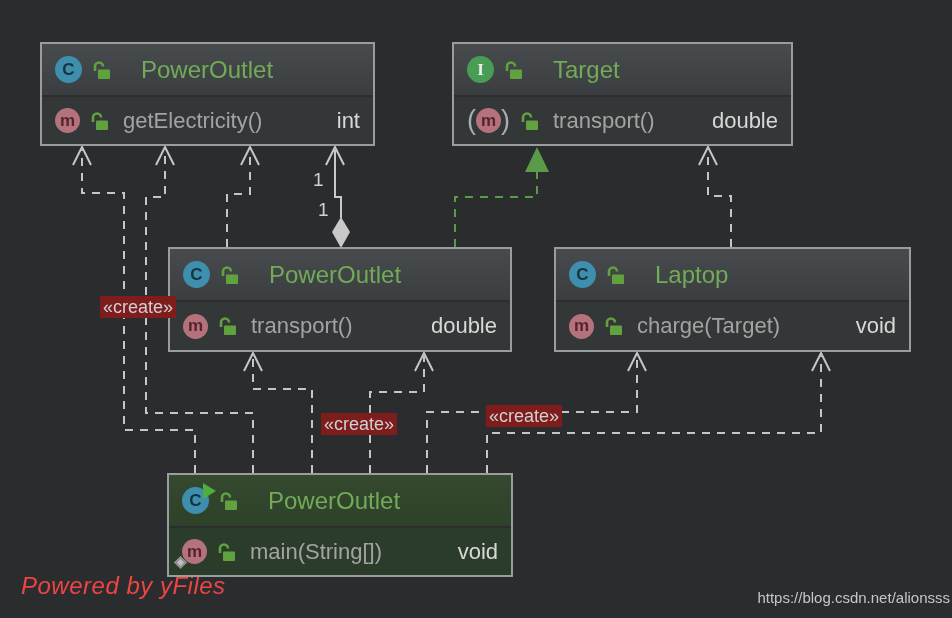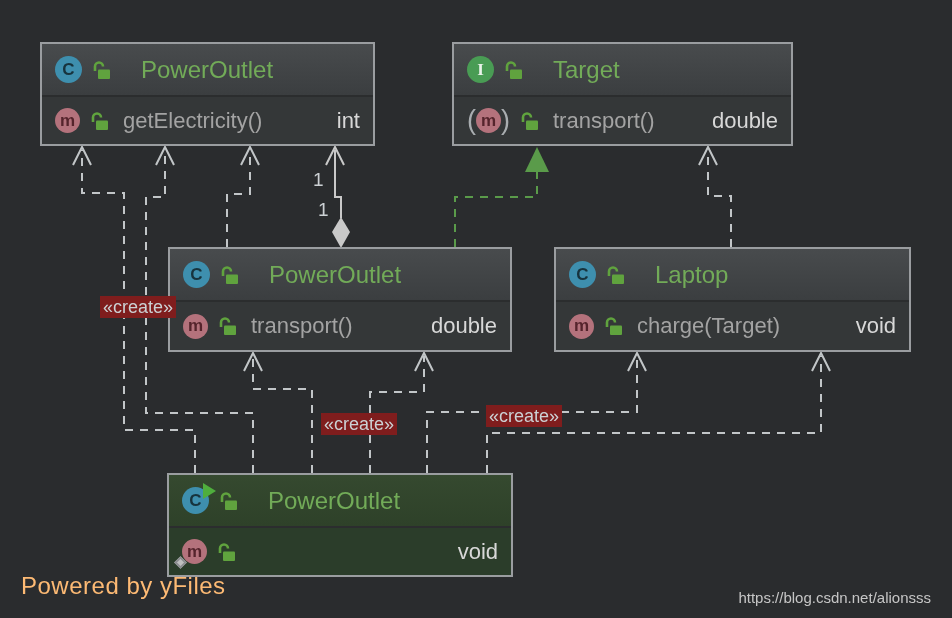--- a/index.html
+++ b/index.html
@@ -57,24 +57,24 @@
     background:#7f1d1d; padding:0 3px; white-space:nowrap; line-height:22px;
   }
   .mult-label {
     position:absolute; z-index:4; color:#ccd1d4; font-size:19px; line-height:20px;
   }
   
   #edge-layer { position:absolute; left:0; top:0; z-index:2; }
   
   .yfiles-watermark {
     position:absolute; left:21px; top:572px; z-index:1;
-    color:#fdba74; font-size:24px; letter-spacing:0.5px;
+    color:#ef4444; font-size:24px; letter-spacing:0.5px;font-style:italic;
   }
   .attribution {
-    position:absolute; right:21px; top:589px; z-index:4;
+    position:absolute; right:2px; top:589px; z-index:4;
     color:#c6c6c6; font-size:15px;
   }
 </style>
 </head>
 <body>
 
 <div id="stage">
 
   <div class="yfiles-watermark">Powered by yFiles</div>
 
@@ -230,19 +230,20 @@
         <rect x="7" y="10.5" width="12" height="9.5" rx="1" fill="#60a33e"></rect>
       </svg>
       <span class="class-name">PowerOutlet</span>
     </div>
     <div class="uml-row">
       <span class="badge mth">m<span class="static-diamond"></span></span>
       <svg class="lock" width="21" height="22" viewBox="0 0 21 22">
         <path d="M4 12 V7.5 a4 4 0 0 1 8 0" fill="none" stroke="#60a33e" stroke-width="2.6"></path>
         <rect x="7" y="10.5" width="12" height="9.5" rx="1" fill="#60a33e"></rect>
       </svg>
+      <span class="member-name">main(String[])</span>
       <span class="member-type">void</span>
     </div>
   </div>
 
   <div class="attribution">https://blog.csdn.net/alionsss</div>
 
 </div>
 
 </body></html>

